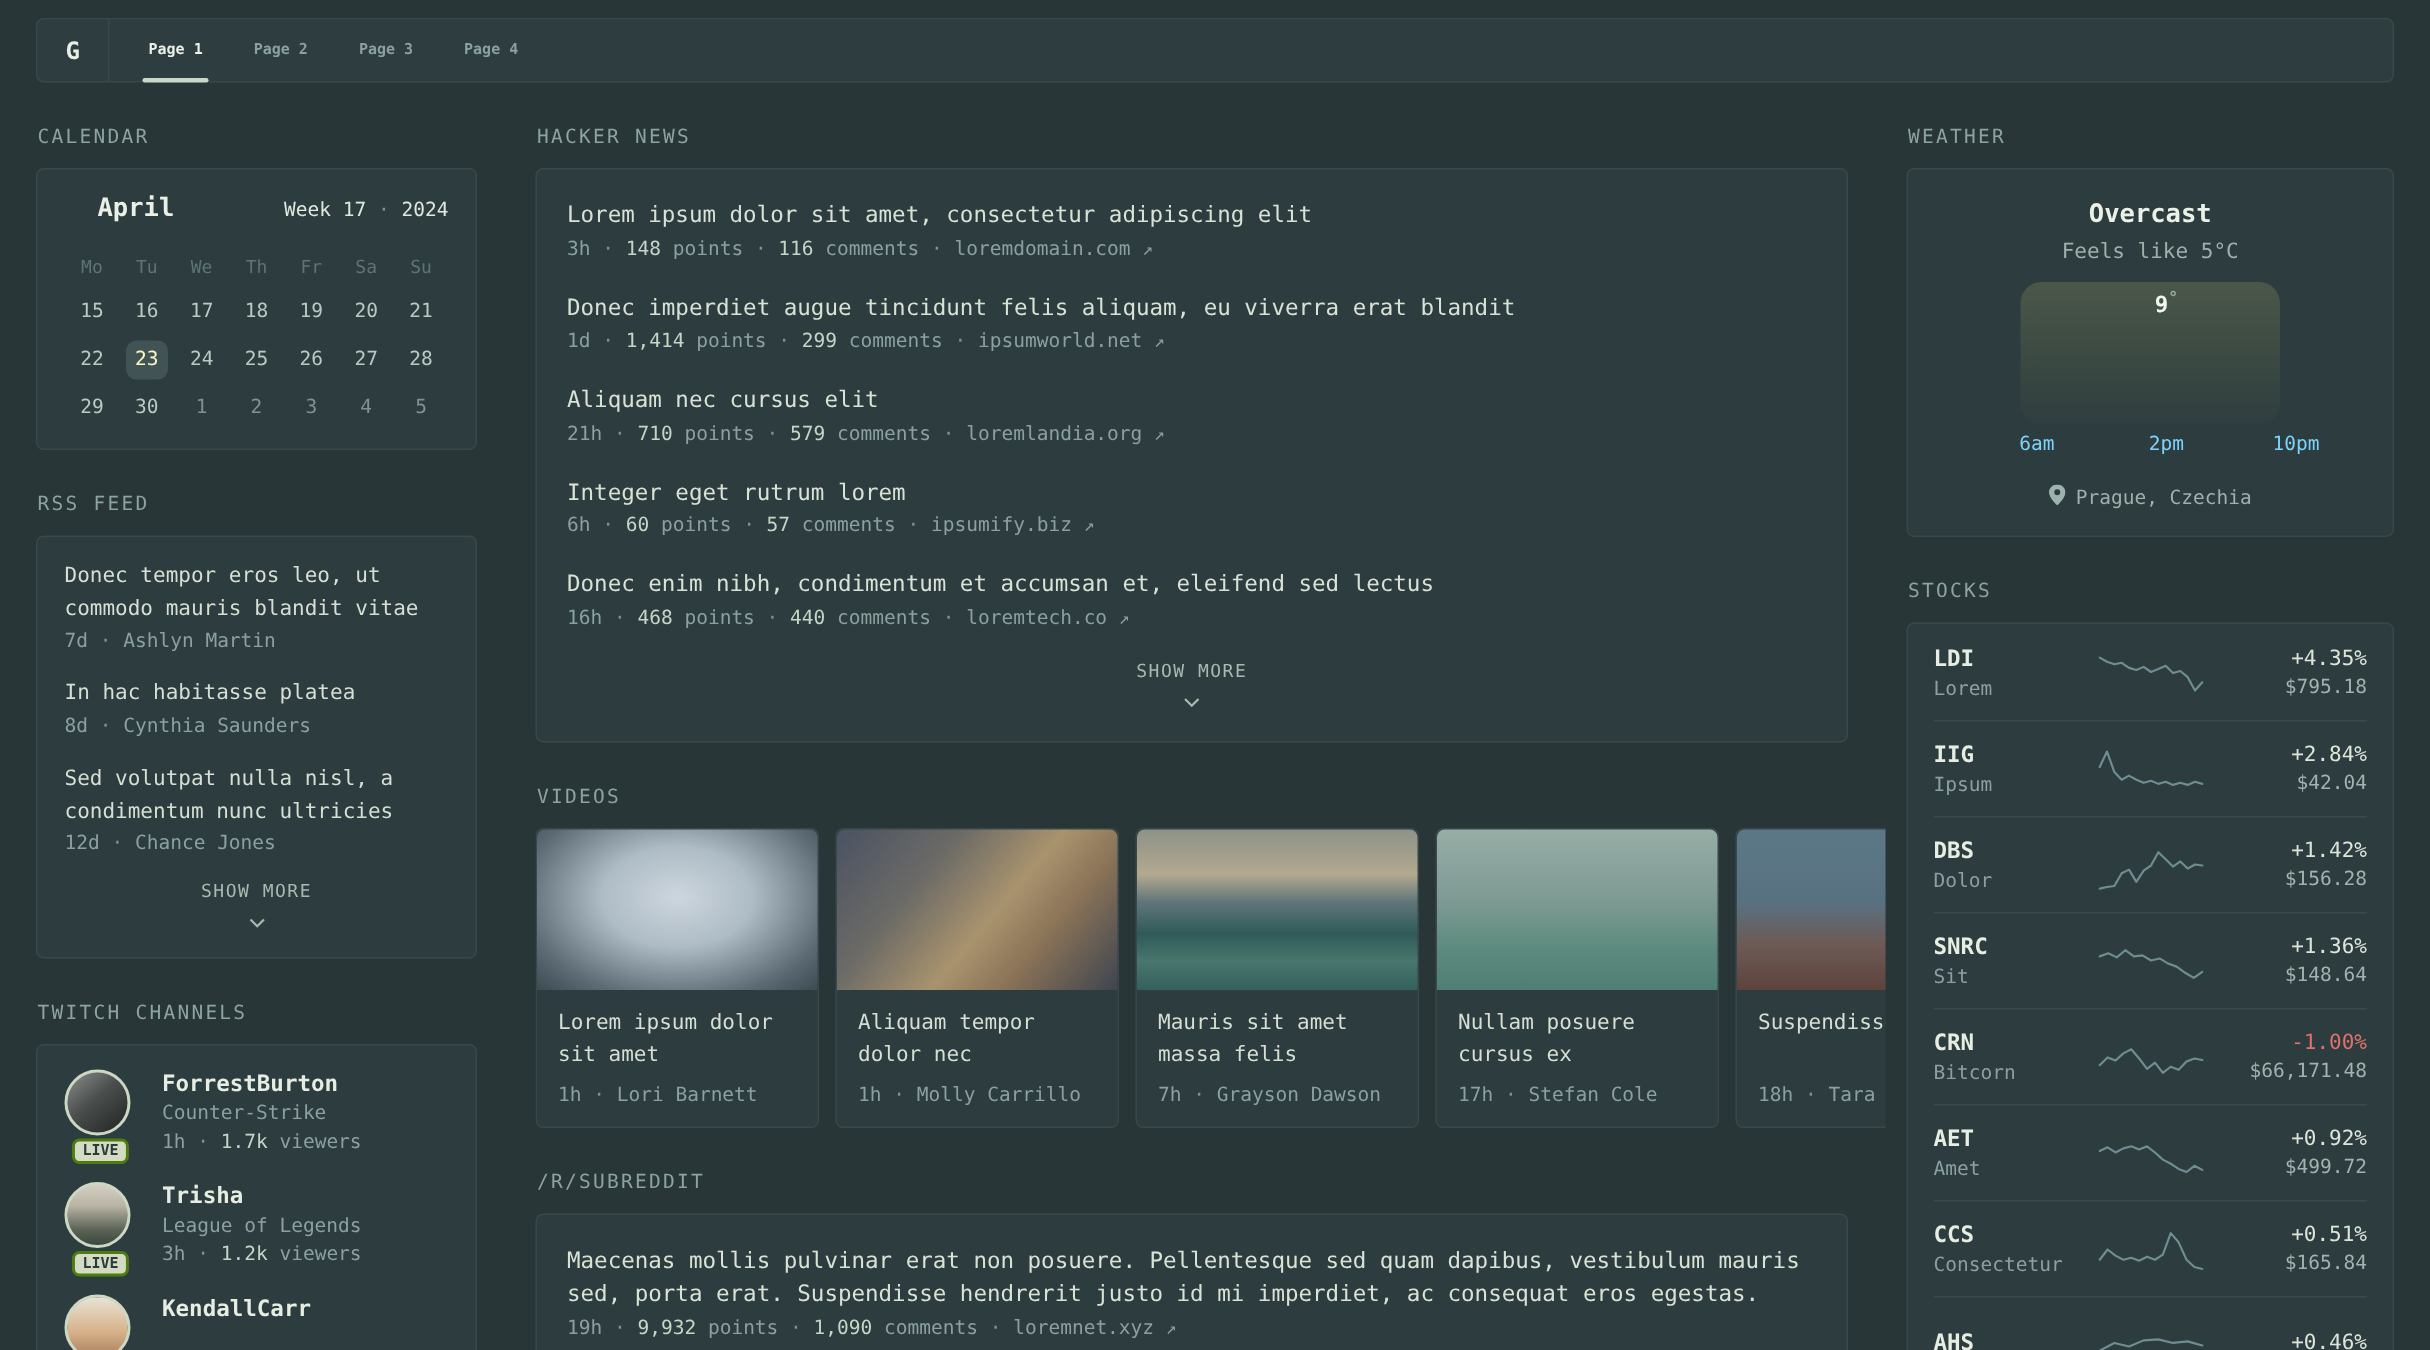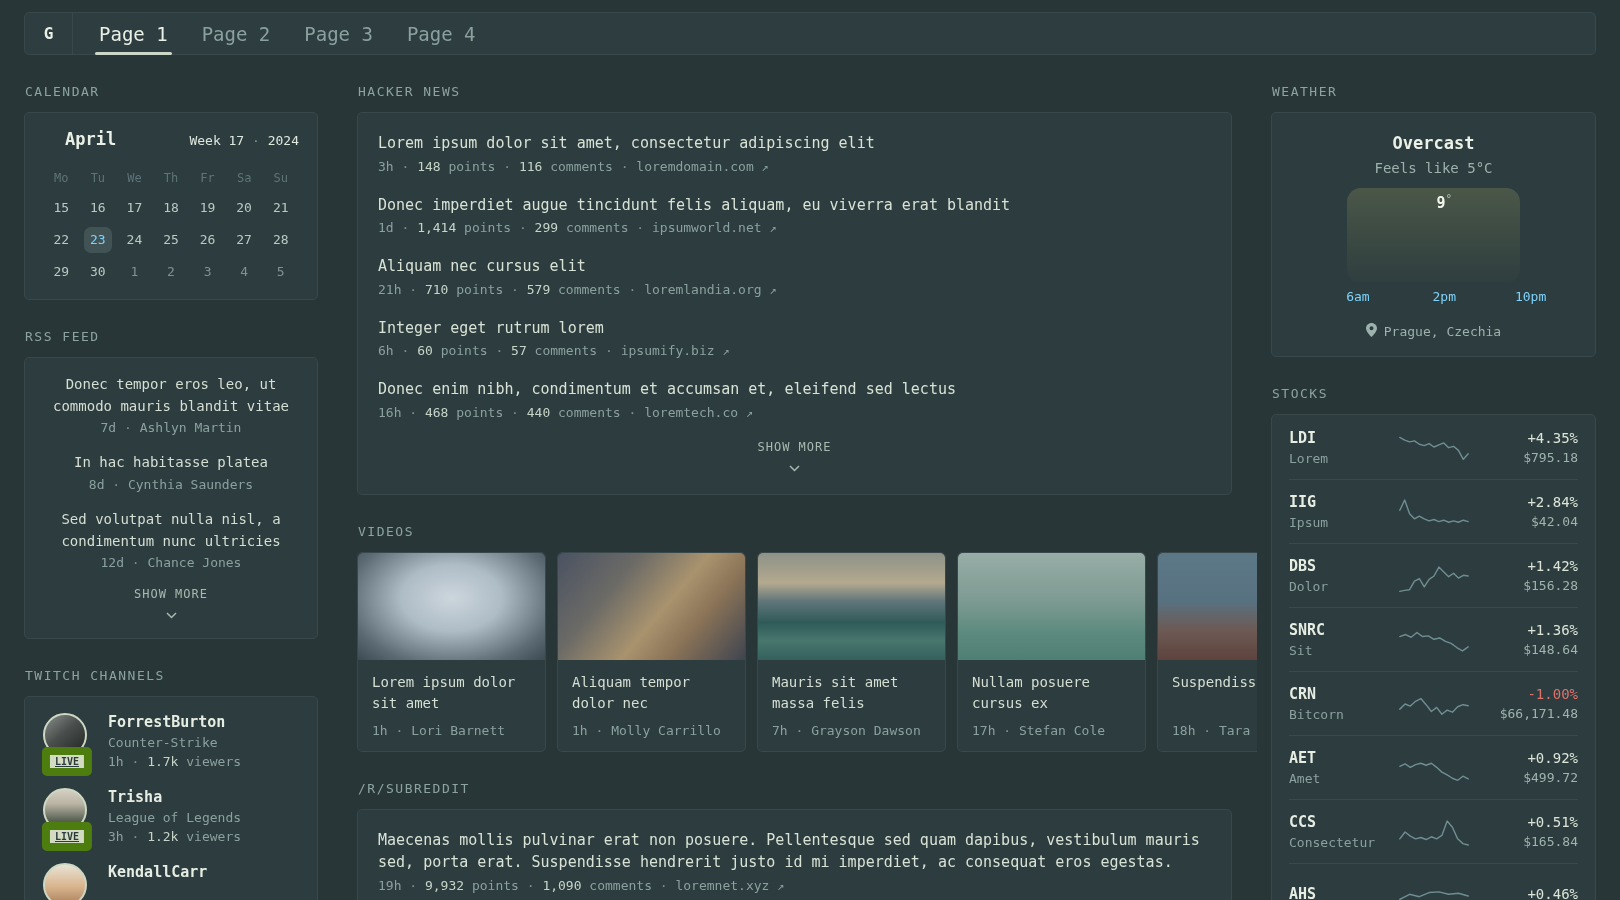--- a/index.html
+++ b/index.html
@@ -15,22 +15,22 @@
     margin:12px 24px 0; height:43px;
     background:#2e3d3f; border:1px solid #39484a; border-radius:5px;
     display:flex; align-items:stretch;
   }
   .logo-cell {
     width:48px; display:flex; align-items:center; justify-content:center;
     border-right:1px solid #39484a; color:#e9efe5; font-weight:bold; font-size:16px;
   }
   .tabs { display:flex; gap:26px; padding:0 22px; align-items:stretch; }
   .tab {
-    display:flex; align-items:center; color:#8ba19f; font-size:19px;
-    position:relative; cursor:pointer; padding:0 4px;
+    display:flex; align-items:center; color:#8ba19f; font-size:10px;
+    position:relative; cursor:pointer; padding:0 4px;font-weight:bold;
   }
   .tab.active { color:#eaf0e6; }
   .tab.active::after {
     content:""; position:absolute; left:0; right:0; bottom:-1px; height:3px;
     background:#ccd8c7; border-radius:2px;
   }
   
   .main { display:grid; grid-template-columns:294px 875px 1fr; gap:39px; padding:29px 24px 0; }
   .section { margin-bottom:29px; }
   .section-title {
@@ -45,45 +45,45 @@
   .cal { padding:16px 18px 14px; }
   .cal-head { display:flex; justify-content:space-between; align-items:baseline; }
   .cal-month { font-size:17px; font-weight:bold; color:#eaf0e6;margin-left:22px; }
   .cal-week { font-size:13px; color:#dfe8dd; }
   .cal-grid {
     display:grid; grid-template-columns:repeat(7,1fr); row-gap:6px;
     margin-top:18px; text-align:center; font-size:13px;
   }
   .cal-dow { color:#5e7477; font-size:12px; height:22px; line-height:22px; }
   .cal-day { color:#b9cac4; height:26px; line-height:26px; border-radius:7px; cursor:pointer; margin:0 4px; }
-  .cal-day.sel { background:#425356; color:#7dd3fc; }
+  .cal-day.sel { background:#425356; color:#fef9c3; }
   .cal-day.dim { color:#7f9492; }
   
   .pad { padding:16px 18px; }
-  .feed-item { margin-bottom:17px;text-align:center; }
+  .feed-item { margin-bottom:17px; }
   .feed-item:last-of-type { margin-bottom:0; }
   .feed-title { font-size:14px; line-height:1.55; color:#d5dfd3; cursor:pointer; }
   .feed-meta { font-size:13px; color:#8ba19f; margin-top:3px; }
   .show-more {
     margin-top:16px; font-size:12px; letter-spacing:1px; color:#a7bab0;
     display:flex; align-items:center; gap:7px; cursor:pointer;flex-direction:column;
   }
   .show-more svg { stroke:#a7bab0; }
   
   .tw-ch { display:flex; gap:17px; margin-bottom:19px; }
   .tw-ch:last-of-type { margin-bottom:0; }
   .av-wrap { position:relative; width:48px; flex:none; }
   .avatar { width:44px; height:44px; border-radius:50%; border:2px solid #ccd8c3; }
   [data-avatar="forrest"] { background:linear-gradient(140deg,#8a8f8c 0%,#4a4e4c 45%,#1f2422 100%); }
   [data-avatar="trisha"]  { background:linear-gradient(180deg,#d5cfc2 0%,#b9b3a4 35%,#5a6355 75%,#3c4740 100%); }
   [data-avatar="kendall"] { background:linear-gradient(180deg,#e8e2d4 0%,#d8b48c 55%,#a97f5c 100%); }
   .live-badge {
     position:absolute; bottom:-7px; left:50%; transform:translateX(-50%);
     background:#d3dcc3; color:#2b3a3c; font-size:10px; font-weight:bold;
-    padding:1px 5px; border-radius:5px; border:8px solid #4d7c0f;text-decoration:underline;
+    padding:1px 5px; border-radius:5px; border:2px solid #4d7c0f;
   }
   .tw-name { font-size:15px; font-weight:bold; color:#e6ede2; cursor:pointer; }
   .tw-game { font-size:13px; color:#8ba19f; margin-top:4px; }
   .tw-meta { font-size:13px; color:#8ba19f; margin-top:4px; }
   
   .hn { padding:19px 20px; }
   .hn-item { margin-bottom:20px; }
   .hn-title { font-size:15px; color:#d8e2d5; line-height:1.5; cursor:pointer; }
   .hn-meta { font-size:13px; color:#8ba19f; margin-top:4px; }
   .domain { cursor:pointer; }

